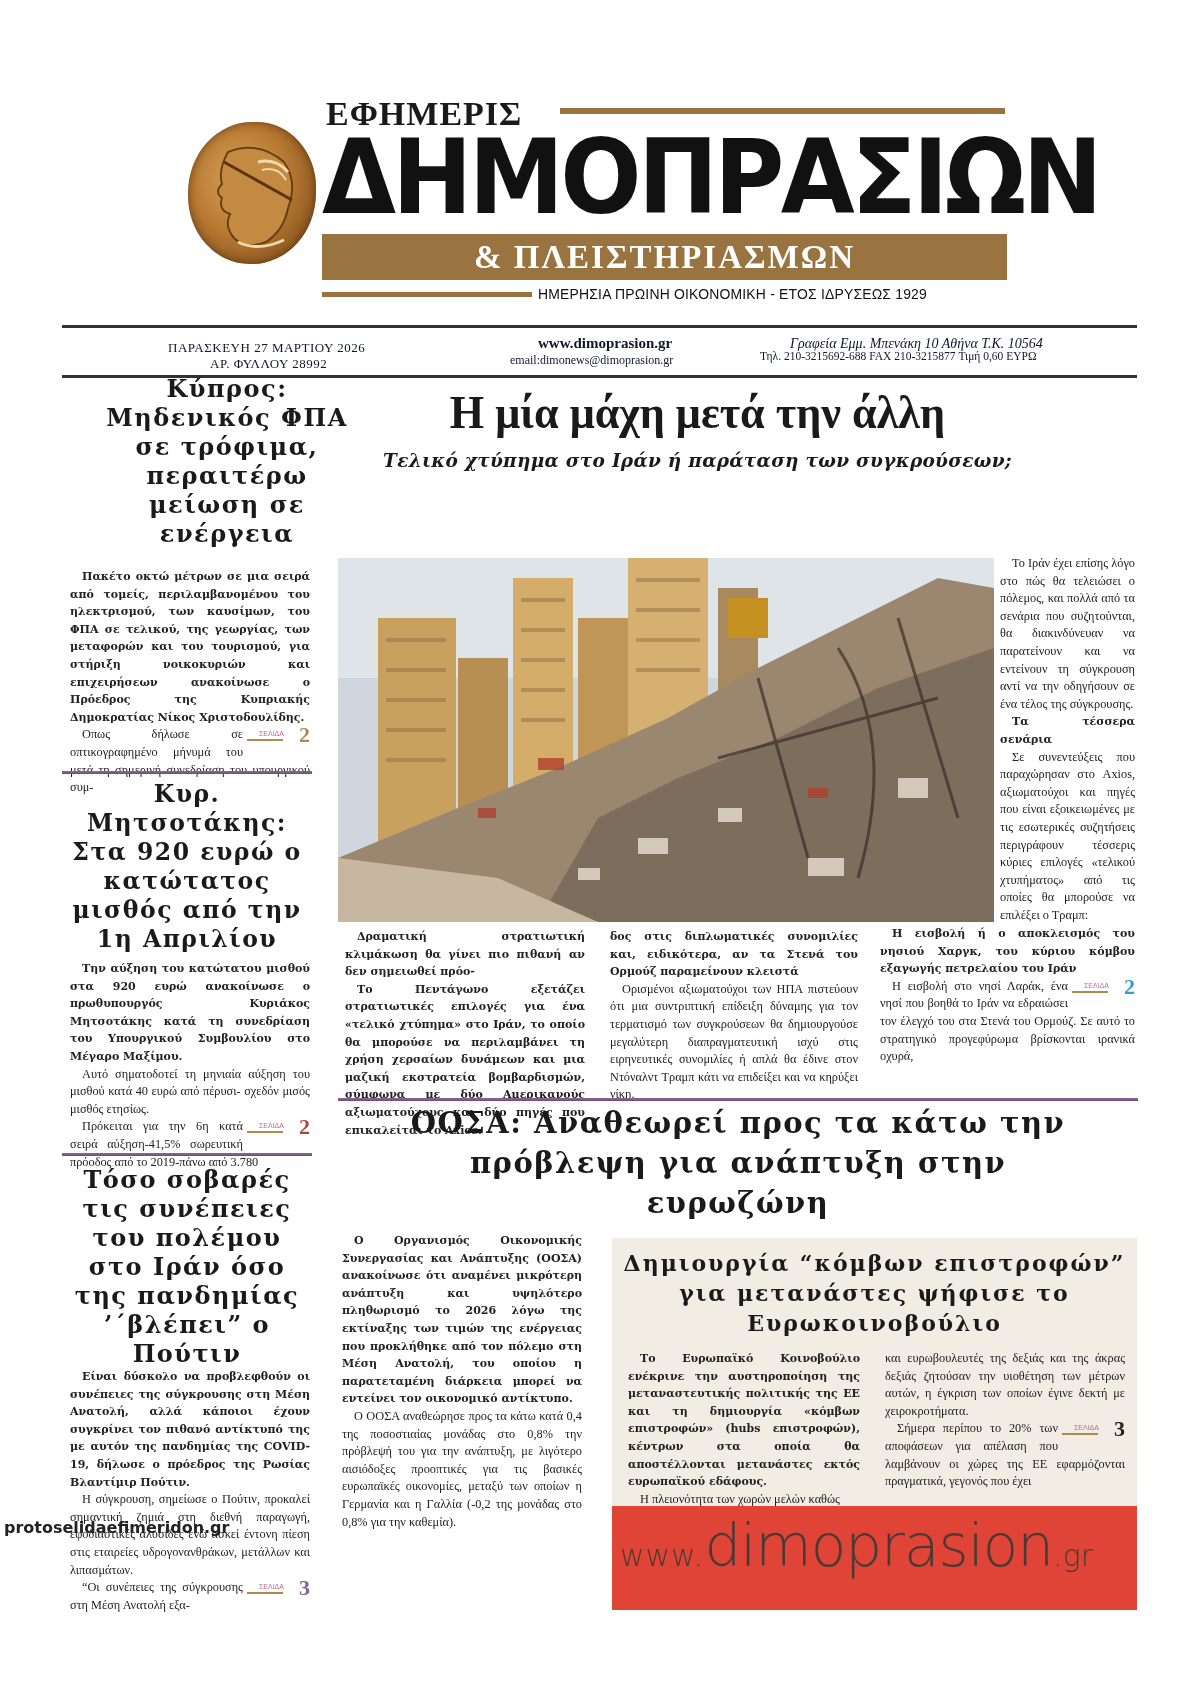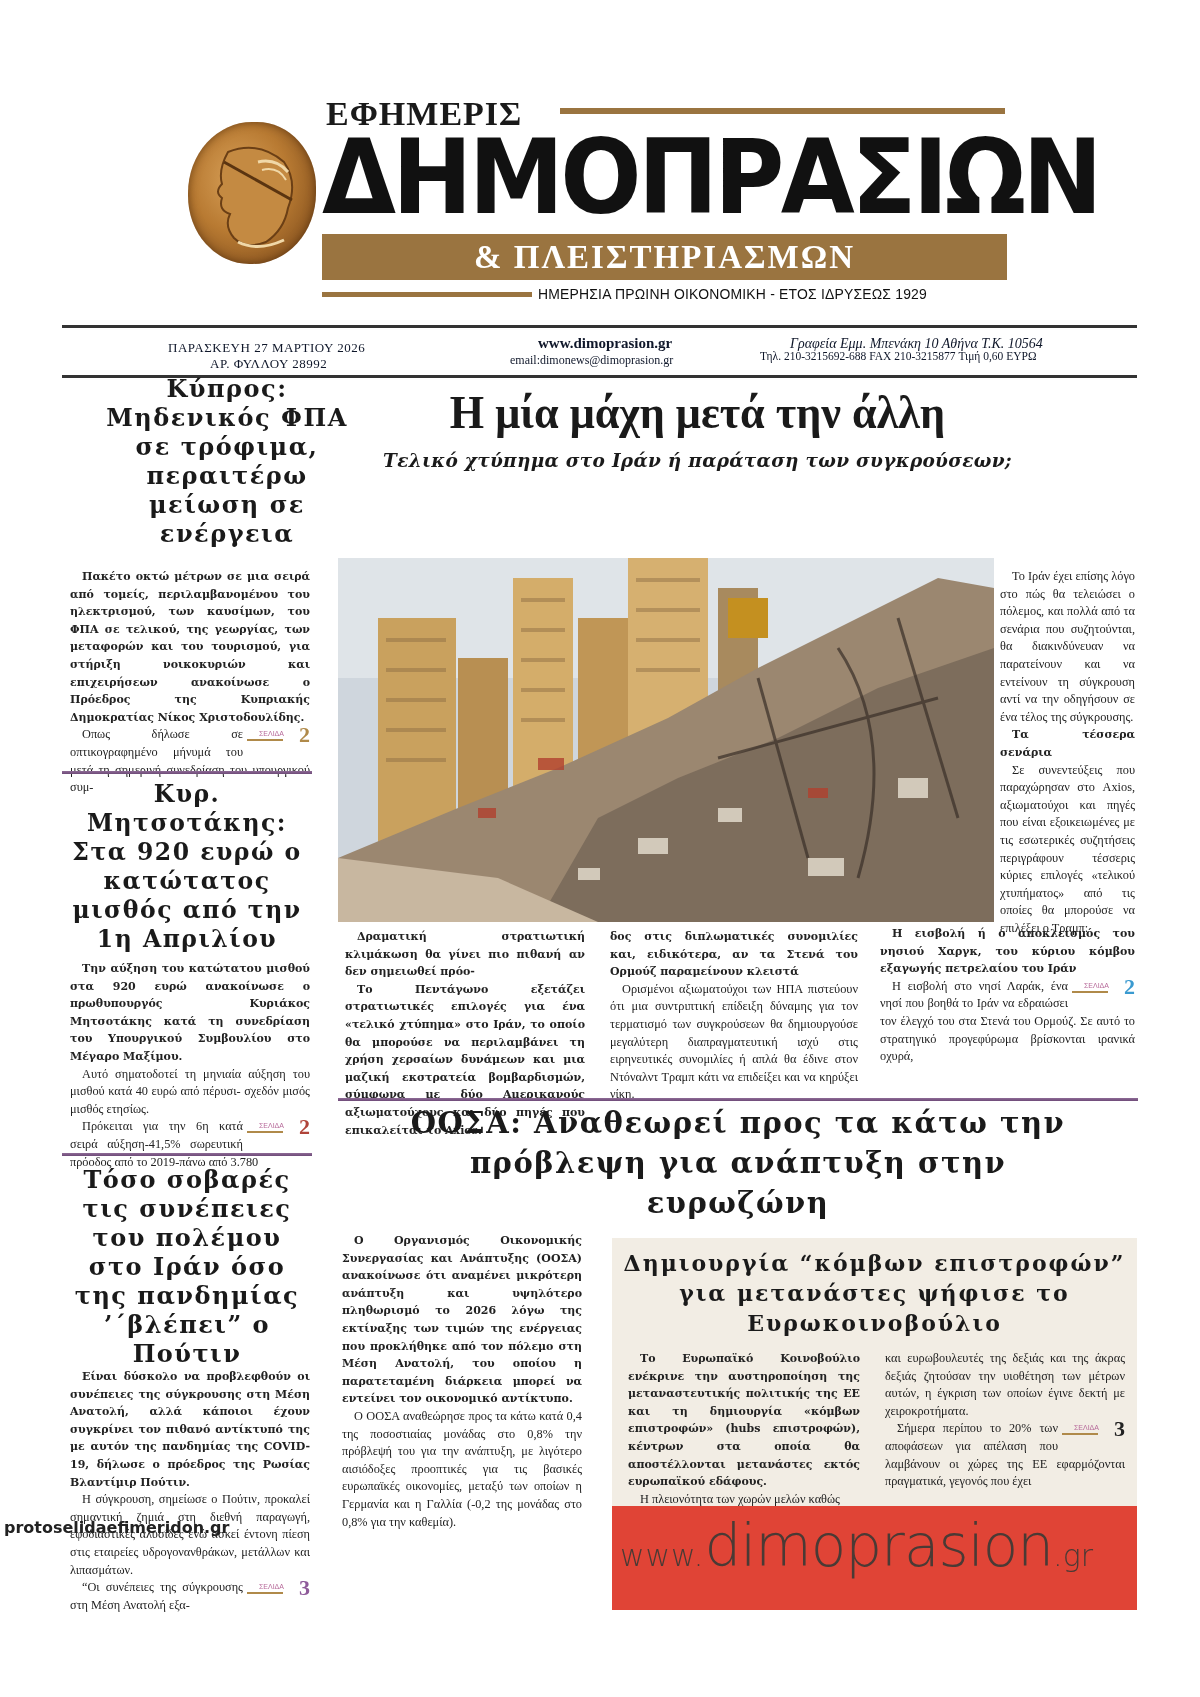--- a/index.html
+++ b/index.html
@@ -181,21 +181,21 @@
 </div>
 
 <div class="abs body" style="left:345px; top:928px; width:240px;">
   <p class="lead">Δραματική στρατιωτική κλιμάκωση θα γίνει πιο πιθανή αν δεν σημειωθεί πρόο-</p>
   <p class="lead">Το Πεντάγωνο εξετάζει στρατιωτικές επιλογές για ένα «τελικό χτύπημα» στο Ιράν, το οποίο θα μπορούσε να περιλαμβάνει τη χρήση χερσαίων δυνάμεων και μια μαζική εκστρατεία βομβαρδισμών, σύμφωνα με δύο Αμερικανούς αξιωματούχους και δύο πηγές που επικαλείται το Axios.</p>
 </div>
 <div class="abs body" style="left:610px; top:928px; width:248px;">
   <p class="lead" style="text-indent:0;">δος στις διπλωματικές συνομιλίες και, ειδικότερα, αν τα Στενά του Ορμούζ παραμείνουν κλειστά</p>
   <p>Ορισμένοι αξιωματούχοι των ΗΠΑ πιστεύουν ότι μια συντριπτική επίδειξη δύναμης για τον τερματισμό των συγκρούσεων θα δημιουργούσε μεγαλύτερη διαπραγματευτική ισχύ στις ειρηνευτικές συνομιλίες ή απλά θα έδινε στον Ντόναλντ Τραμπ κάτι να επιδείξει και να κηρύξει νίκη.</p>
 </div>
-<div class="abs body" style="left:1000px; top:568px; width:135px;">
+<div class="abs body" style="left:1000px; top:555px; width:135px;">
   <p>Το Ιράν έχει επίσης λόγο στο πώς θα τελειώσει ο πόλεμος, και πολλά από τα σενάρια που συζητούνται, θα διακινδύνευαν να παρατείνουν και να εντείνουν τη σύγκρουση αντί να την οδηγήσουν σε ένα τέλος της σύγκρουσης.</p>
   <p class="sub">Τα τέσσερα σενάρια</p>
   <p>Σε συνεντεύξεις που παραχώρησαν στο Axios, αξιωματούχοι και πηγές που είναι εξοικειωμένες με τις εσωτερικές συζητήσεις περιγράφουν τέσσερις κύριες επιλογές «τελικού χτυπήματος» από τις οποίες θα μπορούσε να επιλέξει ο Τραμπ:</p>
 </div>
 <div class="abs body" style="left:880px; top:925px; width:255px;">
   <p class="sub">Η εισβολή ή ο αποκλεισμός του νησιού Χαργκ, του κύριου κόμβου εξαγωγής πετρελαίου του Ιράν</p>
   <p>
     <span class="ref">
       <span class="ref-box">ΣΕΛΙΔΑ</span>
       <span class="ref-num" style="color:#3a9ad0;">2</span>

